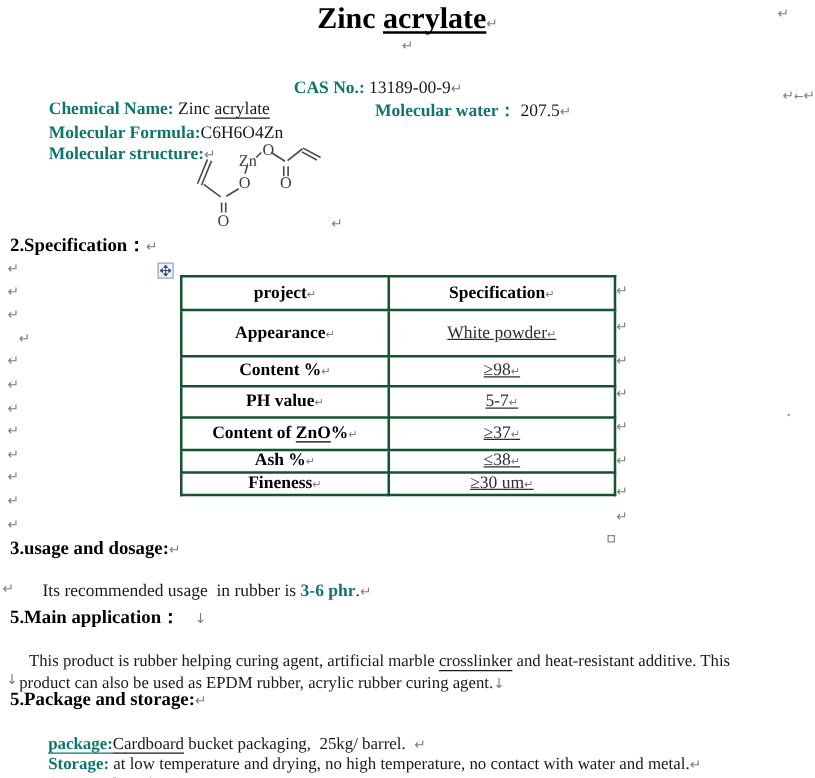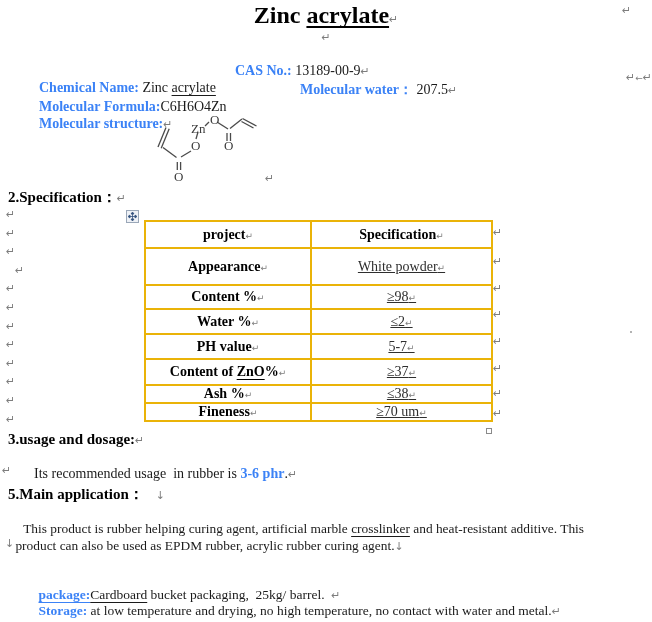--- a/index.html
+++ b/index.html
@@ -8,21 +8,21 @@
     position:relative;
     width:652px;height:622px;
     background:#ffffff;
     font-family:"Liberation Serif","DejaVu Serif",serif;
     color:#1a1a1a;
     overflow:hidden;
   }
   .abs{position:absolute;}
   .line{position:absolute;font-size:14px;line-height:17px;white-space:pre;}
   .hdg{position:absolute;font-size:15px;line-height:18px;font-weight:bold;color:#000;white-space:pre;}
-  .b{font-weight:bold;color:#3b82f6;}
+  .b{font-weight:bold;color:#0f766e;}
   .wavy{
     text-decoration-line:underline;
     text-decoration-style:wavy;
     text-decoration-color:#cc0000;
     text-decoration-thickness:1px;
     text-underline-offset:3px;
     text-decoration-skip-ink:none;
     text-decoration:underline;
   }
   .mark{
@@ -45,21 +45,21 @@
   #move-handle{
     position:absolute;left:126px;top:210px;width:13px;height:13px;
     border:1px solid #9aa7b8;background:#eef1f6;box-sizing:border-box;
     display:flex;align-items:center;justify-content:center;cursor:move;
   }
   #spec-table{
     position:absolute;left:144px;top:220px;
     border-collapse:collapse;table-layout:fixed;width:347px;
   }
   #spec-table td{
-    border:2px solid #eab308;
+    border:2px solid #14532d;
     text-align:center;vertical-align:middle;
     font-size:14px;padding:0;overflow:hidden;white-space:pre;
   }
   #spec-table td.name{font-weight:bold;color:#000;}
   #spec-table td.val{color:#2e2e2e;text-decoration:underline;}
   #spec-table td .mark{font-size:9px;}
   .rowmark{position:absolute;left:493px;}
   #resize-handle{
     position:absolute;left:486px;top:428px;width:6px;height:6px;
     border:1px solid #8a8a8a;background:#fff;box-sizing:border-box;
@@ -173,38 +173,34 @@
     </tr>
     <tr style="height:37px;">
       <td class="name"><span>Appearance</span><span class="mark">↵</span></td>
       <td class="val"><span>White powder</span><span class="mark">↵</span></td>
     </tr>
     <tr style="height:24px;">
       <td class="name"><span>Content %</span><span class="mark">↵</span></td>
       <td class="val"><span>≥98</span><span class="mark">↵</span></td>
     </tr>
     <tr style="height:25px;">
-      <td class="name"><span>Water %</span><span class="mark">↵</span></td>
-      <td class="val"><span>≤2</span><span class="mark">↵</span></td>
-    </tr>
-    <tr style="height:25px;">
       <td class="name"><span>PH value</span><span class="mark">↵</span></td>
       <td class="val"><span>5-7</span><span class="mark">↵</span></td>
     </tr>
     <tr style="height:26px;">
       <td class="name"><span>Content of </span><span class="wavy">ZnO</span><span>%</span><span class="mark">↵</span></td>
       <td class="val"><span>≥37</span><span class="mark">↵</span></td>
     </tr>
     <tr style="height:18px;">
       <td class="name"><span>Ash %</span><span class="mark">↵</span></td>
       <td class="val"><span>≤38</span><span class="mark">↵</span></td>
     </tr>
     <tr style="height:18px;">
       <td class="name"><span>Fineness</span><span class="mark">↵</span></td>
-      <td class="val"><span>≥70 um</span><span class="mark">↵</span></td>
+      <td class="val"><span>≥30 um</span><span class="mark">↵</span></td>
     </tr>
   </tbody>
     </table>
 
   <span class="rowmark mark" style="top:226px;">↵</span>
   <span class="rowmark mark" style="top:255px;">↵</span>
   <span class="rowmark mark" style="top:282px;">↵</span>
   <span class="rowmark mark" style="top:308px;">↵</span>
   <span class="rowmark mark" style="top:335px;">↵</span>
   <span class="rowmark mark" style="top:362px;">↵</span>
@@ -222,20 +218,21 @@
 
   <div class="hdg" style="left:8px;top:485px;"><span>5.Main application：</span><span class="mark lb" style="margin-left:12px;">↓</span></div>
   <div class="line" style="left:2px;top:520px;font-size:13.4px;">
     <span>product can also be used as EPDM rubber, acrylic rubber curing agent.</span><span class="mark lb">↓</span>
   </div>
   <div class="line" style="left:10px;top:503px;font-size:13.4px;">
     <span>This product is rubber helping curing agent, artificial marble </span><span class="wavy">crosslinker</span><span> and heat-resistant additive. This</span>
   </div>
   <span class="abs mark lb" style="left:5px;top:537px;">↓</span>
 
+  <div class="hdg" style="left:8px;top:551px;"><span>5.Package and storage:</span><span class="mark">↵</span></div>
   <div class="line" style="left:25px;top:569px;font-size:13.5px;">
     <span class="b wavy">package:</span><span class="wavy">Cardboard</span><span> bucket packaging,  25kg/ barrel.  </span><span class="mark">↵</span>
   </div>
   <div class="line" style="left:25px;top:585px;font-size:13.5px;">
     <span class="b">Storage:</span><span> at low temperature and drying, no high temperature, no contact with water and metal.</span><span class="mark">↵</span>
   </div>
   <div class="line" style="left:25px;top:601px;font-size:13.5px;">
     <span class="b">Storage </span><span class="b wavy">duration:</span><span class="wavy">1</span><span> year.</span><span class="mark">↵</span>
   </div>
 

